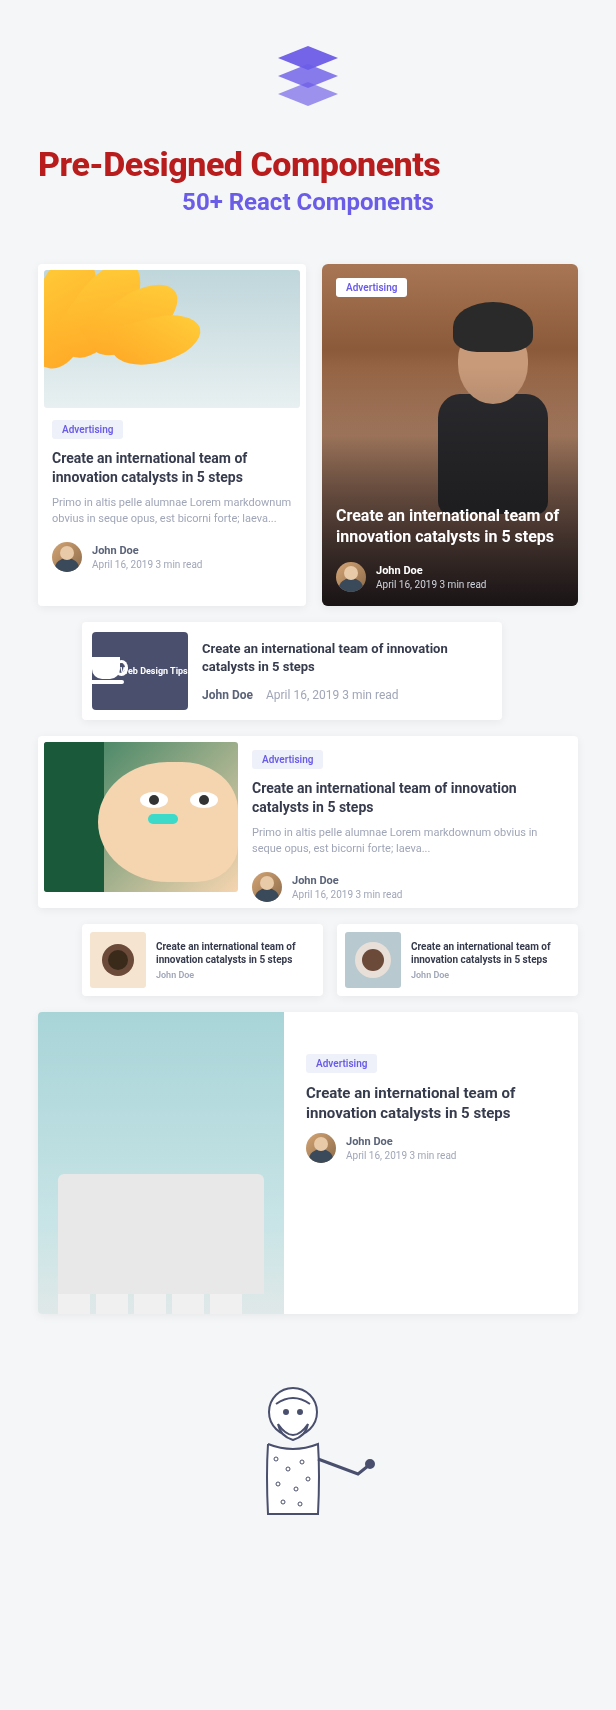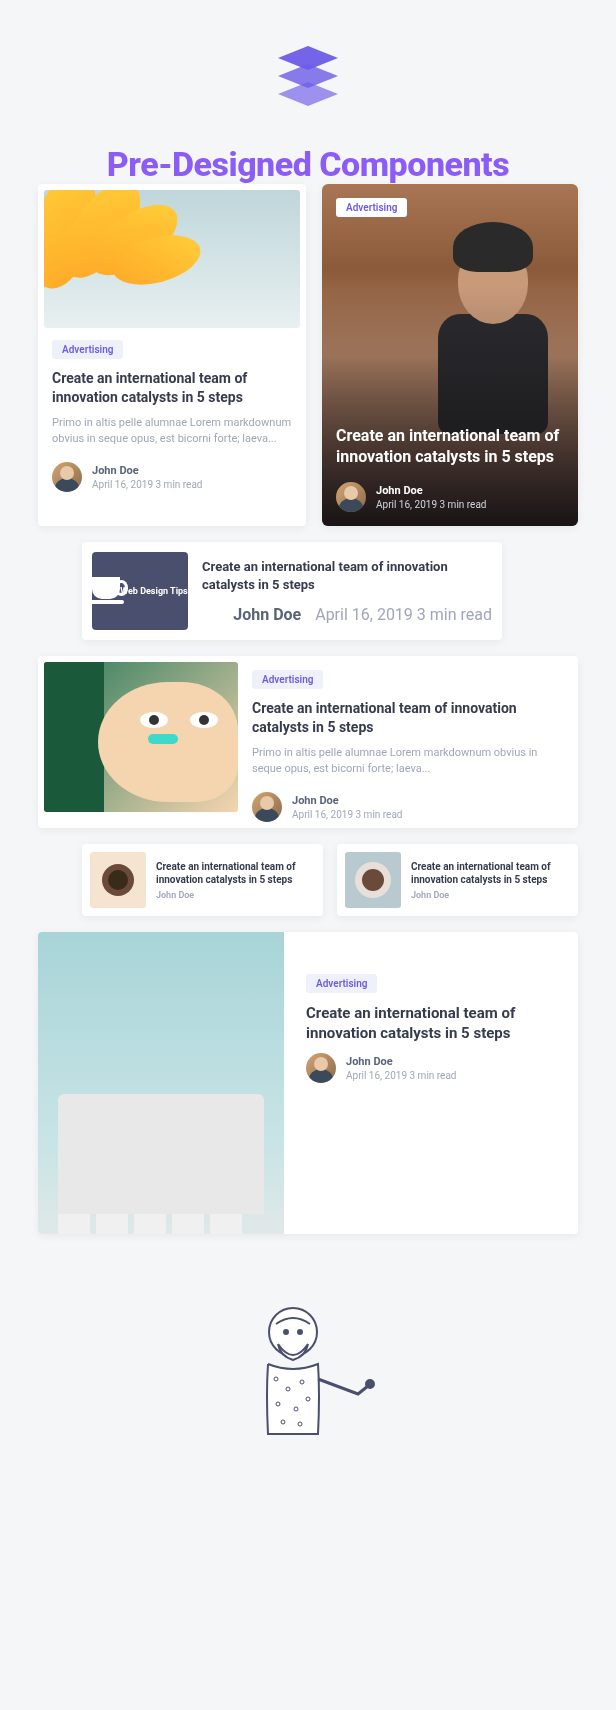--- a/index.html
+++ b/index.html
@@ -1,20 +1,20 @@
 <!DOCTYPE html>
 <html><head>
 <meta charset="utf-8">
 <style>
 * { margin:0; padding:0; box-sizing:border-box; }
 body { font-family:-apple-system,BlinkMacSystemFont,'Segoe UI',Roboto,sans-serif; background:#f5f6f8; width:616px; color:#363b4d; }
 .container { padding:40px 38px 60px; }
 .logo { display:flex; justify-content:center; margin-bottom:28px; }
 .logo svg { width:76px; height:76px; }
-h1.title { text-align:center; font-size:34px; font-weight:800; color:#8b5cf6; letter-spacing:-0.5px; }
+h1.title { font-size:34px; font-weight:800; color:#b91c1c; letter-spacing:-0.5px; }
 h2.subtitle { text-align:center; font-size:24px; font-weight:700; color:#6b5ce7; margin-top:4px; margin-bottom:48px; }
 
 .row { display:flex; gap:16px; margin-bottom:16px; }
 
 .card { background:#fff; border-radius:4px; box-shadow:0 2px 10px rgba(0,0,0,0.06); overflow:hidden; }
 
 
 .card1 { flex:1; padding:6px; }
 .card1 .img { height:138px; background:linear-gradient(180deg,#bfd6db 0%,#e8f0f1 100%); position:relative; overflow:hidden; border-radius:3px; }
 .petal { position:absolute; background:linear-gradient(135deg,#ffcf3a,#ffa726); border-radius:50% 50% 50% 0; }
@@ -49,21 +49,21 @@
 
 
 .card3 { display:flex; align-items:center; gap:14px; padding:10px; margin-left:44px; max-width:420px; margin-bottom:16px; }
 .card3 .thumb { width:96px; height:78px; background:#4a4f6e; border-radius:4px; display:flex; flex-direction:row; align-items:center; justify-content:center; color:#fff; flex-shrink:0; }
 .card3 .cup { width:28px; height:22px; background:#fff; border-radius:0 0 10px 10px; position:relative; margin-bottom:6px; }
 .card3 .cup::after{content:"";position:absolute;right:-8px;top:3px;width:10px;height:10px;border:3px solid #fff;border-radius:50%;border-left:none;}
 .card3 .cup::before{content:"";position:absolute;bottom:-5px;left:-4px;width:36px;height:4px;background:#fff;border-radius:2px;}
 .card3 .tlabel { font-size:9px; font-weight:700; }
 .card3 .body { flex:1; }
 .card3 .ctitle { font-size:13px; font-weight:700; color:#363b4d; line-height:1.35; margin-bottom:12px; }
-.card3 .metaline { font-size:16px; color:#a0a6b8;text-align:right; }
+.card3 .metaline { font-size:12px; color:#a0a6b8; }
 .card3 .metaline .auth { color:#5a6378; font-weight:700; margin-right:10px; }
 
 
 .card4 { display:flex; padding:6px; gap:14px; margin-bottom:16px; }
 .card4 .thumb { width:194px; height:150px; background:linear-gradient(135deg,#2a7a5a,#f5d5b0); border-radius:3px; flex-shrink:0; position:relative; overflow:hidden;}
 .card4 .face{position:absolute;right:0;top:20px;width:140px;height:120px;background:#f5d5b0;border-radius:50% 40% 30% 50%;}
 .card4 .eye{position:absolute;width:28px;height:16px;background:#fff;border-radius:50%;top:50px;}
 .card4 .e1{right:70px;}.card4 .e2{right:20px;}
 .card4 .pupil{position:absolute;width:10px;height:10px;background:#333;border-radius:50%;top:3px;left:9px;}
 .card4 .tear{position:absolute;width:30px;height:10px;background:#3dd9c9;border-radius:5px;top:72px;right:60px;}
@@ -108,20 +108,21 @@
     <svg viewBox="0 0 76 76">
         <g fill="#6b5ce7">
           <path d="M38 6 L68 18 L38 30 L8 18 Z" opacity="0.95"></path>
           <path d="M38 24 L68 36 L38 48 L8 36 Z" opacity="0.8"></path>
           <path d="M38 42 L68 54 L38 66 L8 54 Z" opacity="0.65"></path>
         </g>
       </svg>
   </div>
 
   <h1 class="title">Pre-Designed Components</h1>
+  <h2 class="subtitle">50+ React Components</h2>
 
   <div class="row">
 
     <div class="card card1">
       <div class="img">
         <div class="petal p1"></div>
           <div class="petal p2"></div>
           <div class="petal p3"></div>
           <div class="petal p4"></div>
       </div>

